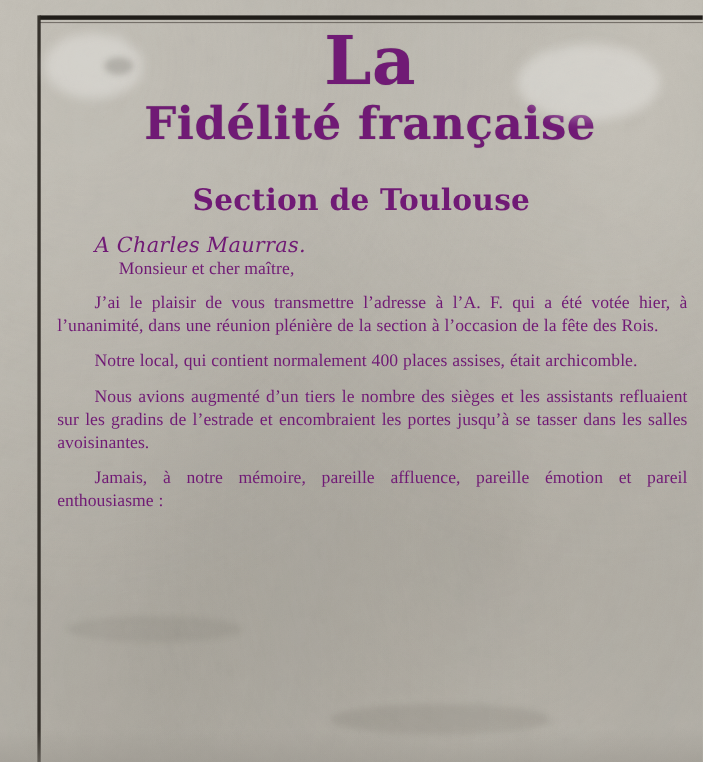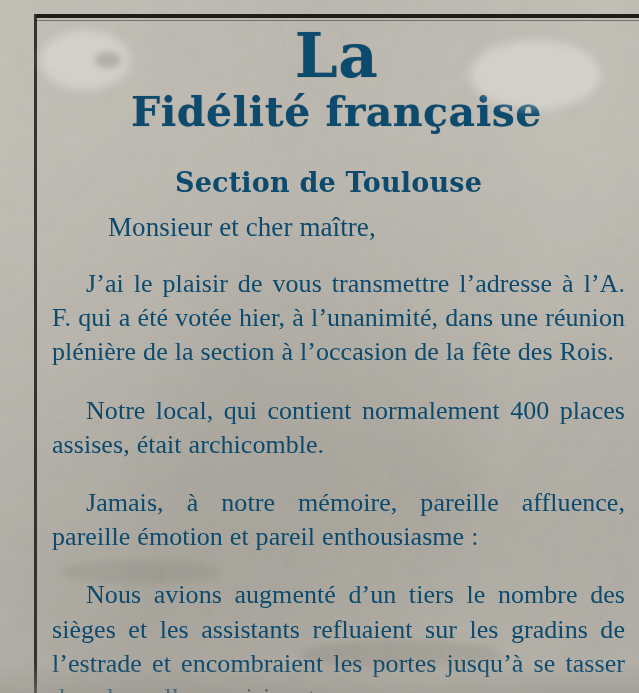--- a/index.html
+++ b/index.html
@@ -7,21 +7,21 @@
     padding: 0;
     background: #b9b6ae;
   }
   #page {
     position: relative;
     width: 639px;
     height: 693px;
     overflow: hidden;
     background: #c3bfb6;
     font-family: "Liberation Serif", serif;
-    color: #0c4a6e;
+    color: #701a75;
   }
   
   #grain {
     position: absolute;
     inset: 0;
     pointer-events: none;
     background:
       radial-gradient(ellipse at 12% 8%, rgba(255,255,255,0.30), rgba(255,255,255,0) 55%),
       radial-gradient(ellipse at 85% 18%, rgba(255,255,255,0.22), rgba(255,255,255,0) 50%),
       radial-gradient(ellipse at 70% 72%, rgba(90,85,75,0.18), rgba(0,0,0,0) 55%),
@@ -107,28 +107,28 @@
     margin-top: 14px;
   }
   .salutation-italic {
     font-family: "DejaVu Serif", serif;
     font-style: italic;
     font-size: 19px;
     margin: 0 0 2px 34px;
     letter-spacing: 0.2px;
   }
   .salutation {
-    font-size: 27px;
+    font-size: 16px;
     margin: 2px 0 4px 56px;
     letter-spacing: 0.1px;
   }
   p.para {
-    font-size: 26px;
+    font-size: 16px;
     line-height: 1.315;
-    margin: 24px 0 0 0;
+    margin: 11px 0 0 0;
     text-indent: 34px;
     text-align: justify;
     word-spacing: 0.4px;
     letter-spacing: 0.05px;
   }
   
   .blot {
     position: absolute;
     border-radius: 50%;
     background: rgba(80,76,68,0.25);
@@ -190,26 +190,27 @@
   <div class="content">
 
     <div class="headline-wrap">
       <div class="headline1">La</div>
       <div class="headline2">Fidélité française</div>
     </div>
 
     <div class="subhead">Section de Toulouse</div>
 
     <div class="body-col">
+      <div class="salutation-italic">A Charles Maurras.</div>
       <div class="salutation">Monsieur et cher maître,</div>
 
       <p class="para">J’ai le plaisir de vous transmettre l’adresse à l’A. F. qui a été votée hier, à l’unanimité, dans une réunion plénière de la section à l’occasion de la fête des Rois.</p>
       <p class="para">Notre local, qui contient normalement 400 places assises, était archicomble.</p>
+      <p class="para">Nous avions augmenté d’un tiers le nombre des sièges et les assistants refluaient sur les gradins de l’estrade et encombraient les portes jusqu’à se tasser dans les salles avoisinantes.</p>
       <p class="para">Jamais, à notre mémoire, pareille affluence, pareille émotion et pareil enthousiasme :</p>
-      <p class="para">Nous avions augmenté d’un tiers le nombre des sièges et les assistants refluaient sur les gradins de l’estrade et encombraient les portes jusqu’à se tasser dans les salles avoisinantes.</p>
     </div>
   </div>
 
   <div class="light" style="left:40px; top:30px; width:90px; height:60px;"></div>
   <div class="light" style="left:470px; top:40px; width:130px; height:70px;"></div>
   <div class="blot" style="left:95px; top:52px; width:26px; height:16px;"></div>
   <div class="blot" style="left:300px; top:640px; width:200px; height:28px; opacity:0.5;"></div>
   <div class="blot" style="left:60px; top:560px; width:160px; height:24px; opacity:0.4;"></div>
   <div class="fade-bottom"></div>
 

